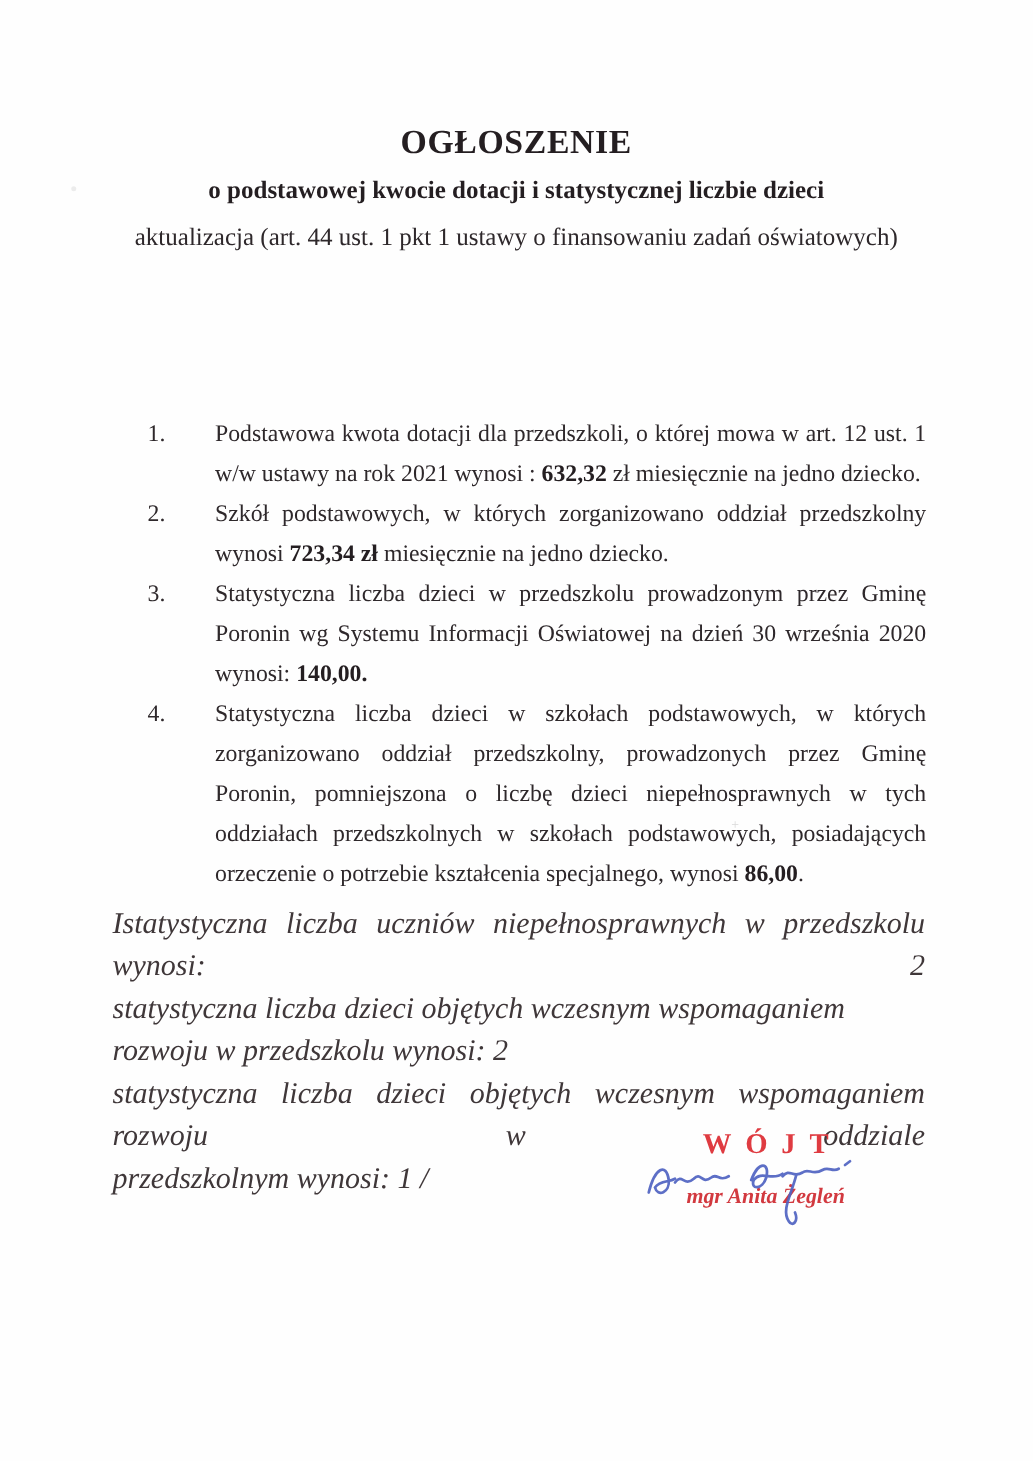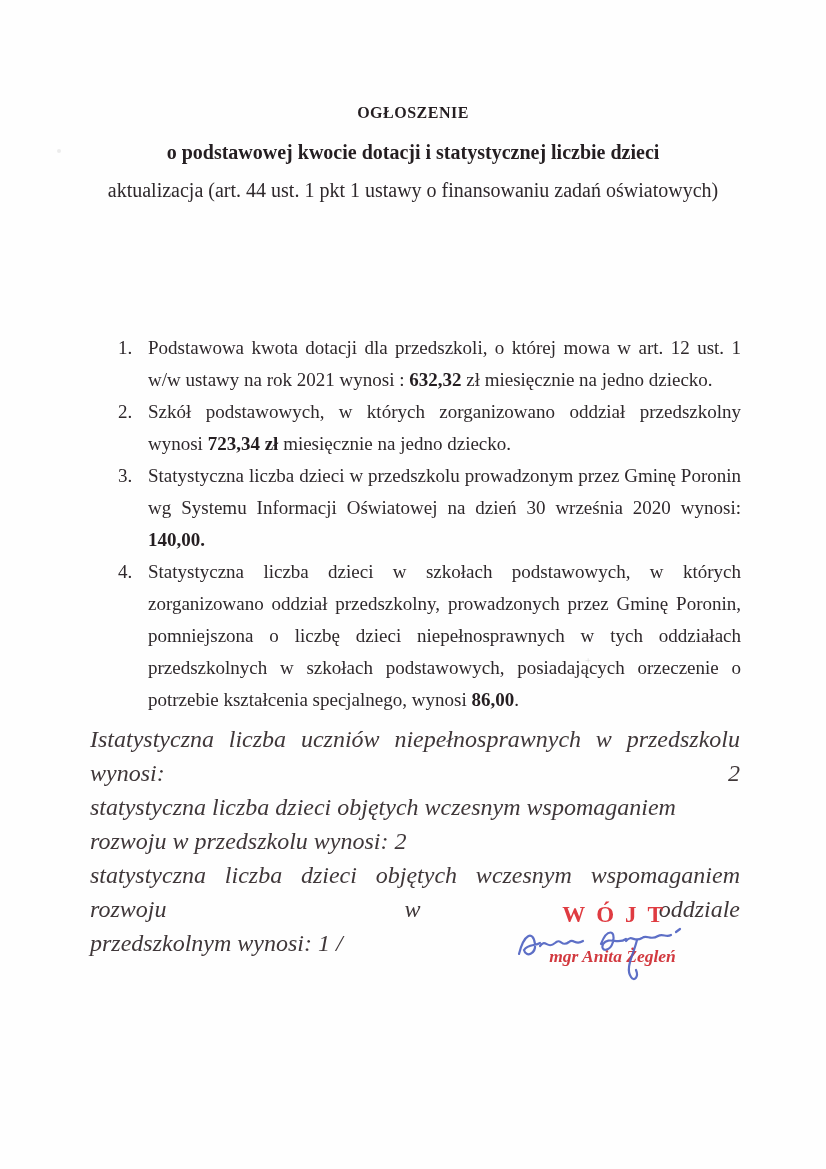--- a/index.html
+++ b/index.html
@@ -20,21 +20,21 @@
   
   .title-block {
     position: absolute;
     top: 100px;
     left: 0;
     width: 826px;
     text-align: center;
     color: #241e21;
   }
   .title-line1 {
-    font-size: 16px;
+    font-size: 27px;
     font-weight: bold;
     letter-spacing: 0.5px;
     line-height: 26px;
   }
   .title-line2 {
     margin-top: 13px;
     font-size: 20px;
     font-weight: bold;
     line-height: 26px;
   }
@@ -71,20 +71,21 @@
     display: flex;
     align-items: flex-start;
   }
   .num-item .num {
     flex: 0 0 30px;
     text-align: left;
   }
   .num-item .txt {
     flex: 1 1 auto;
     text-align: justify;
+    margin-left: 24px;
   }
   .num-item .txt b {
     color: #241e21;
   }
 
   
   .note-block {
     position: absolute;
     top: 722px;
     left: 90px;

